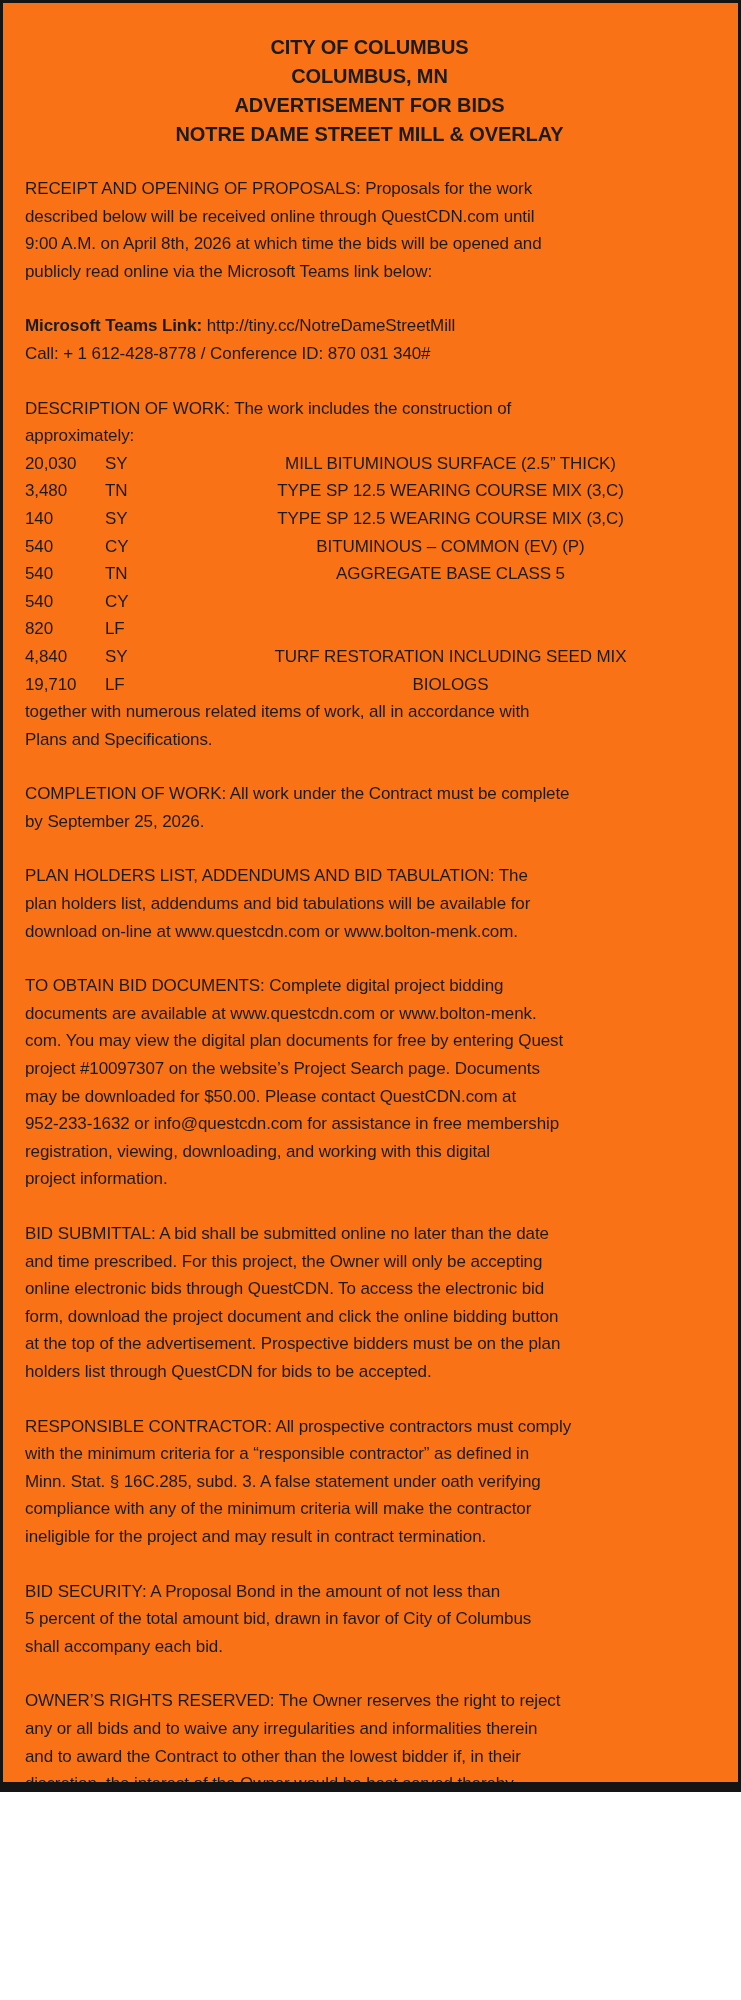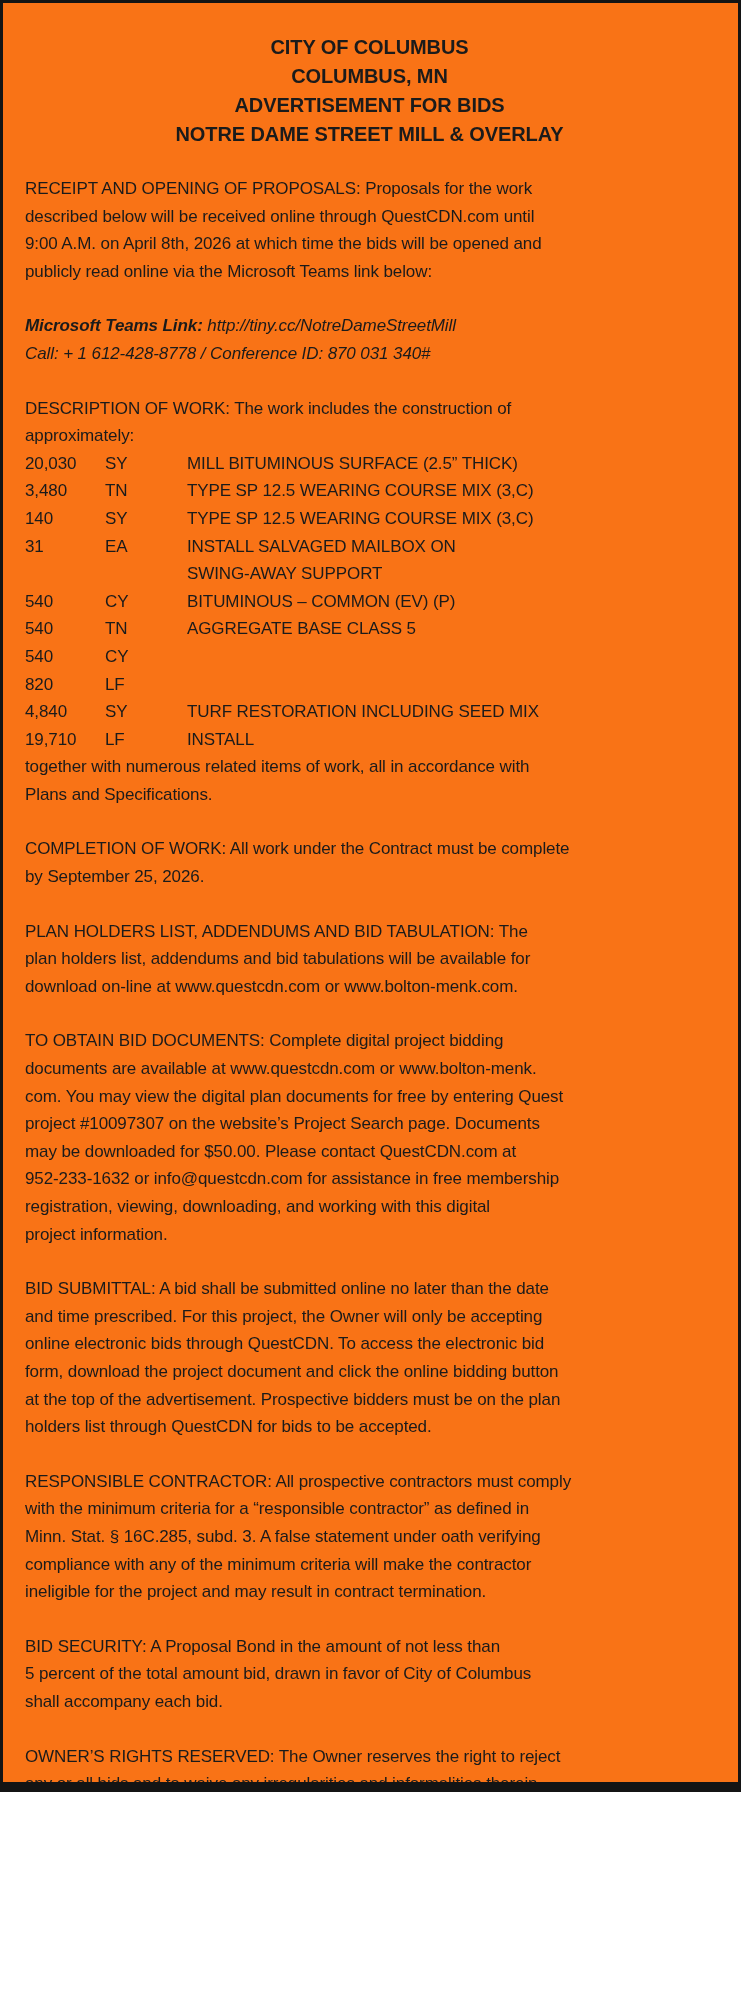--- a/index.html
+++ b/index.html
@@ -23,26 +23,26 @@
   .hdr {
     text-align: center;
     font-weight: bold;
     font-size: 20px;
     line-height: 29px;
     margin-bottom: 26px;
   }
   .para { margin: 0 0 27px 0; white-space: pre-line; }
   .para b { font-weight: normal; }
   .no-gap { margin-bottom: 0; }
-  .lines { margin: 0 0 27px 0; font-style: italic; }
+  .lines { margin: 0 0 27px 0; }
   .worktable { margin: 0; }
   .worktable .row { display: flex; align-items: flex-start; }
   .worktable .qty { width: 80px; flex: none; }
   .worktable .unit { width: 82px; flex: none; }
-  .worktable .desc { flex: 1; white-space: pre-line; }
+  .worktable .desc { flex: 1; white-space: pre-line; text-align: center; }
   .sig { margin: 0; }
 </style>
 </head>
 <body>
 
 <div class="page">
 
   <div class="hdr">
     <div>CITY OF COLUMBUS</div>
     <div>COLUMBUS, MN</div>
@@ -73,26 +73,20 @@
         <span class="qty">3,480</span>
         <span class="unit">TN</span>
         <span class="desc">TYPE SP 12.5 WEARING COURSE MIX (3,C)</span>
       </div>
     <div class="row">
         <span class="qty">140</span>
         <span class="unit">SY</span>
         <span class="desc">TYPE SP 12.5 WEARING COURSE MIX (3,C)</span>
       </div>
     <div class="row">
-        <span class="qty">31</span>
-        <span class="unit">EA</span>
-        <span class="desc">INSTALL SALVAGED MAILBOX ON
-SWING-AWAY SUPPORT</span>
-      </div>
-    <div class="row">
         <span class="qty">540</span>
         <span class="unit">CY</span>
         <span class="desc">BITUMINOUS – COMMON (EV) (P)</span>
       </div>
     <div class="row">
         <span class="qty">540</span>
         <span class="unit">TN</span>
         <span class="desc">AGGREGATE BASE CLASS 5</span>
       </div>
     <div class="row">
@@ -104,21 +98,21 @@
         <span class="unit">LF</span>
       </div>
     <div class="row">
         <span class="qty">4,840</span>
         <span class="unit">SY</span>
         <span class="desc">TURF RESTORATION INCLUDING SEED MIX</span>
       </div>
     <div class="row">
         <span class="qty">19,710</span>
         <span class="unit">LF</span>
-        <span class="desc">INSTALL</span>
+        <span class="desc">BIOLOGS</span>
       </div>
   </div>
 
   <p class="para">together with numerous related items of work, all in accordance with
 Plans and Specifications.</p>
 
   <p class="para"><b>COMPLETION OF WORK:</b> <span>All work under the Contract must be complete
 by September 25, 2026.</span></p>
 
   <p class="para"><b>PLAN HOLDERS LIST, ADDENDUMS AND BID TABULATION:</b> <span>The

